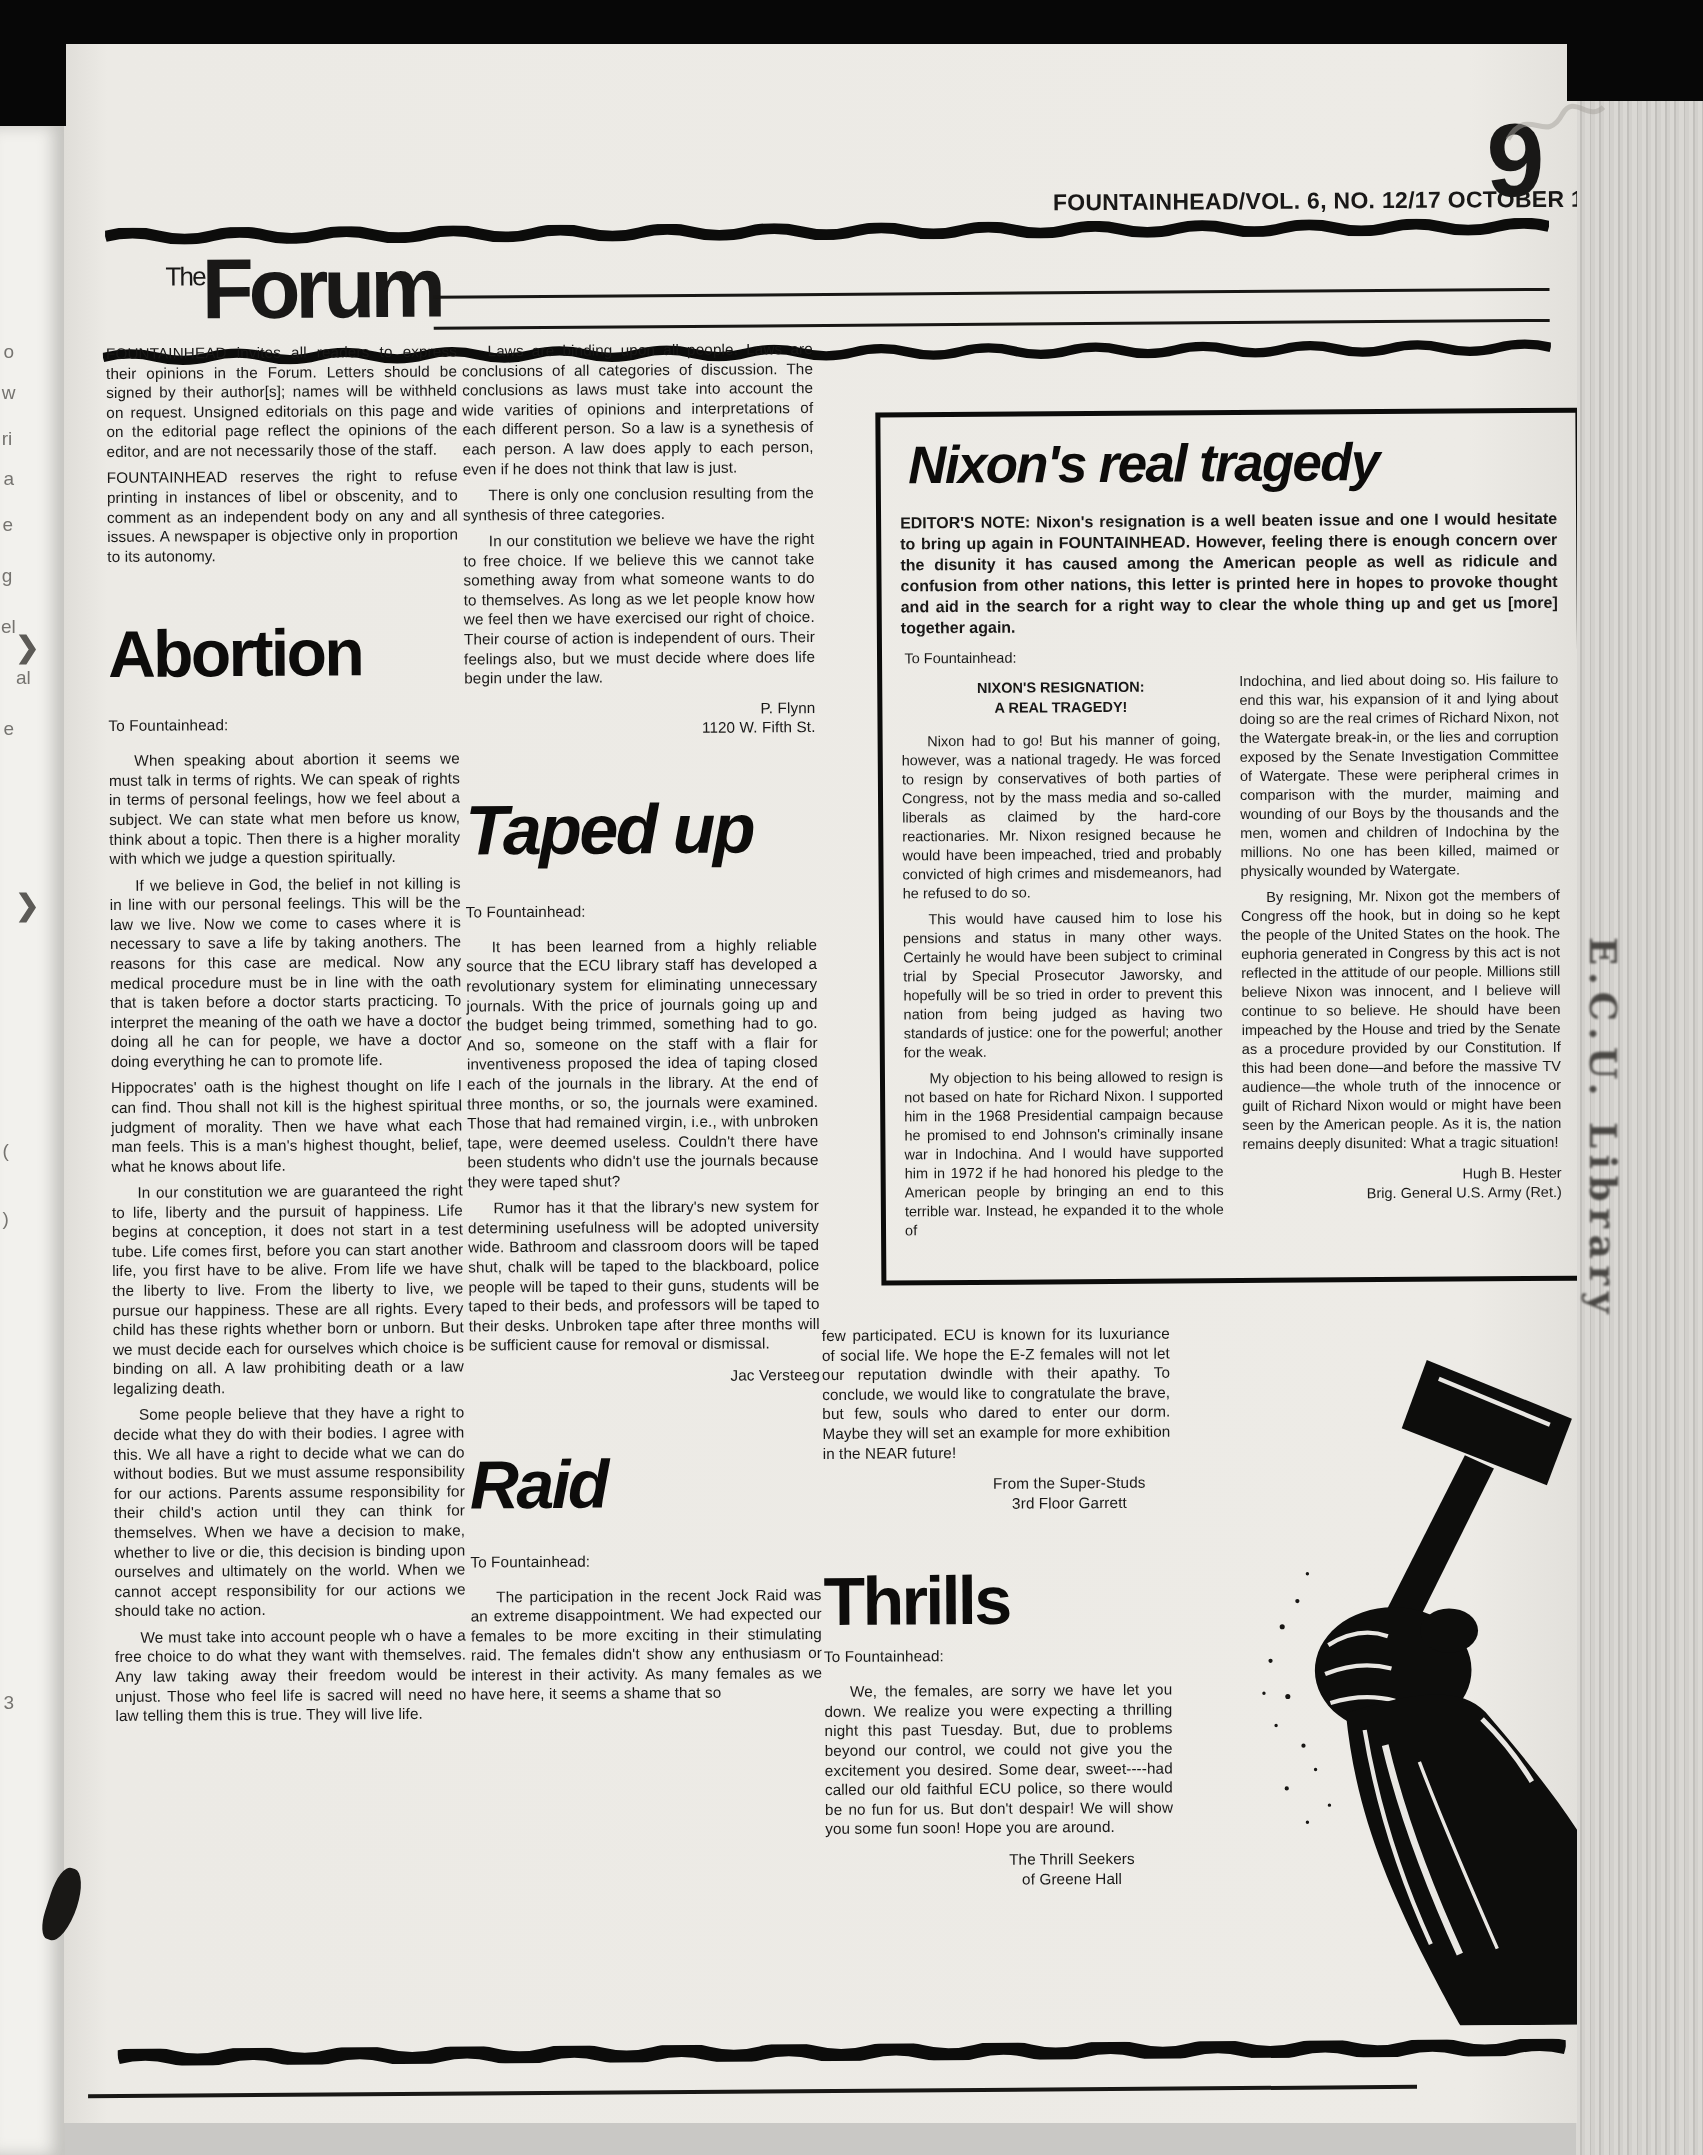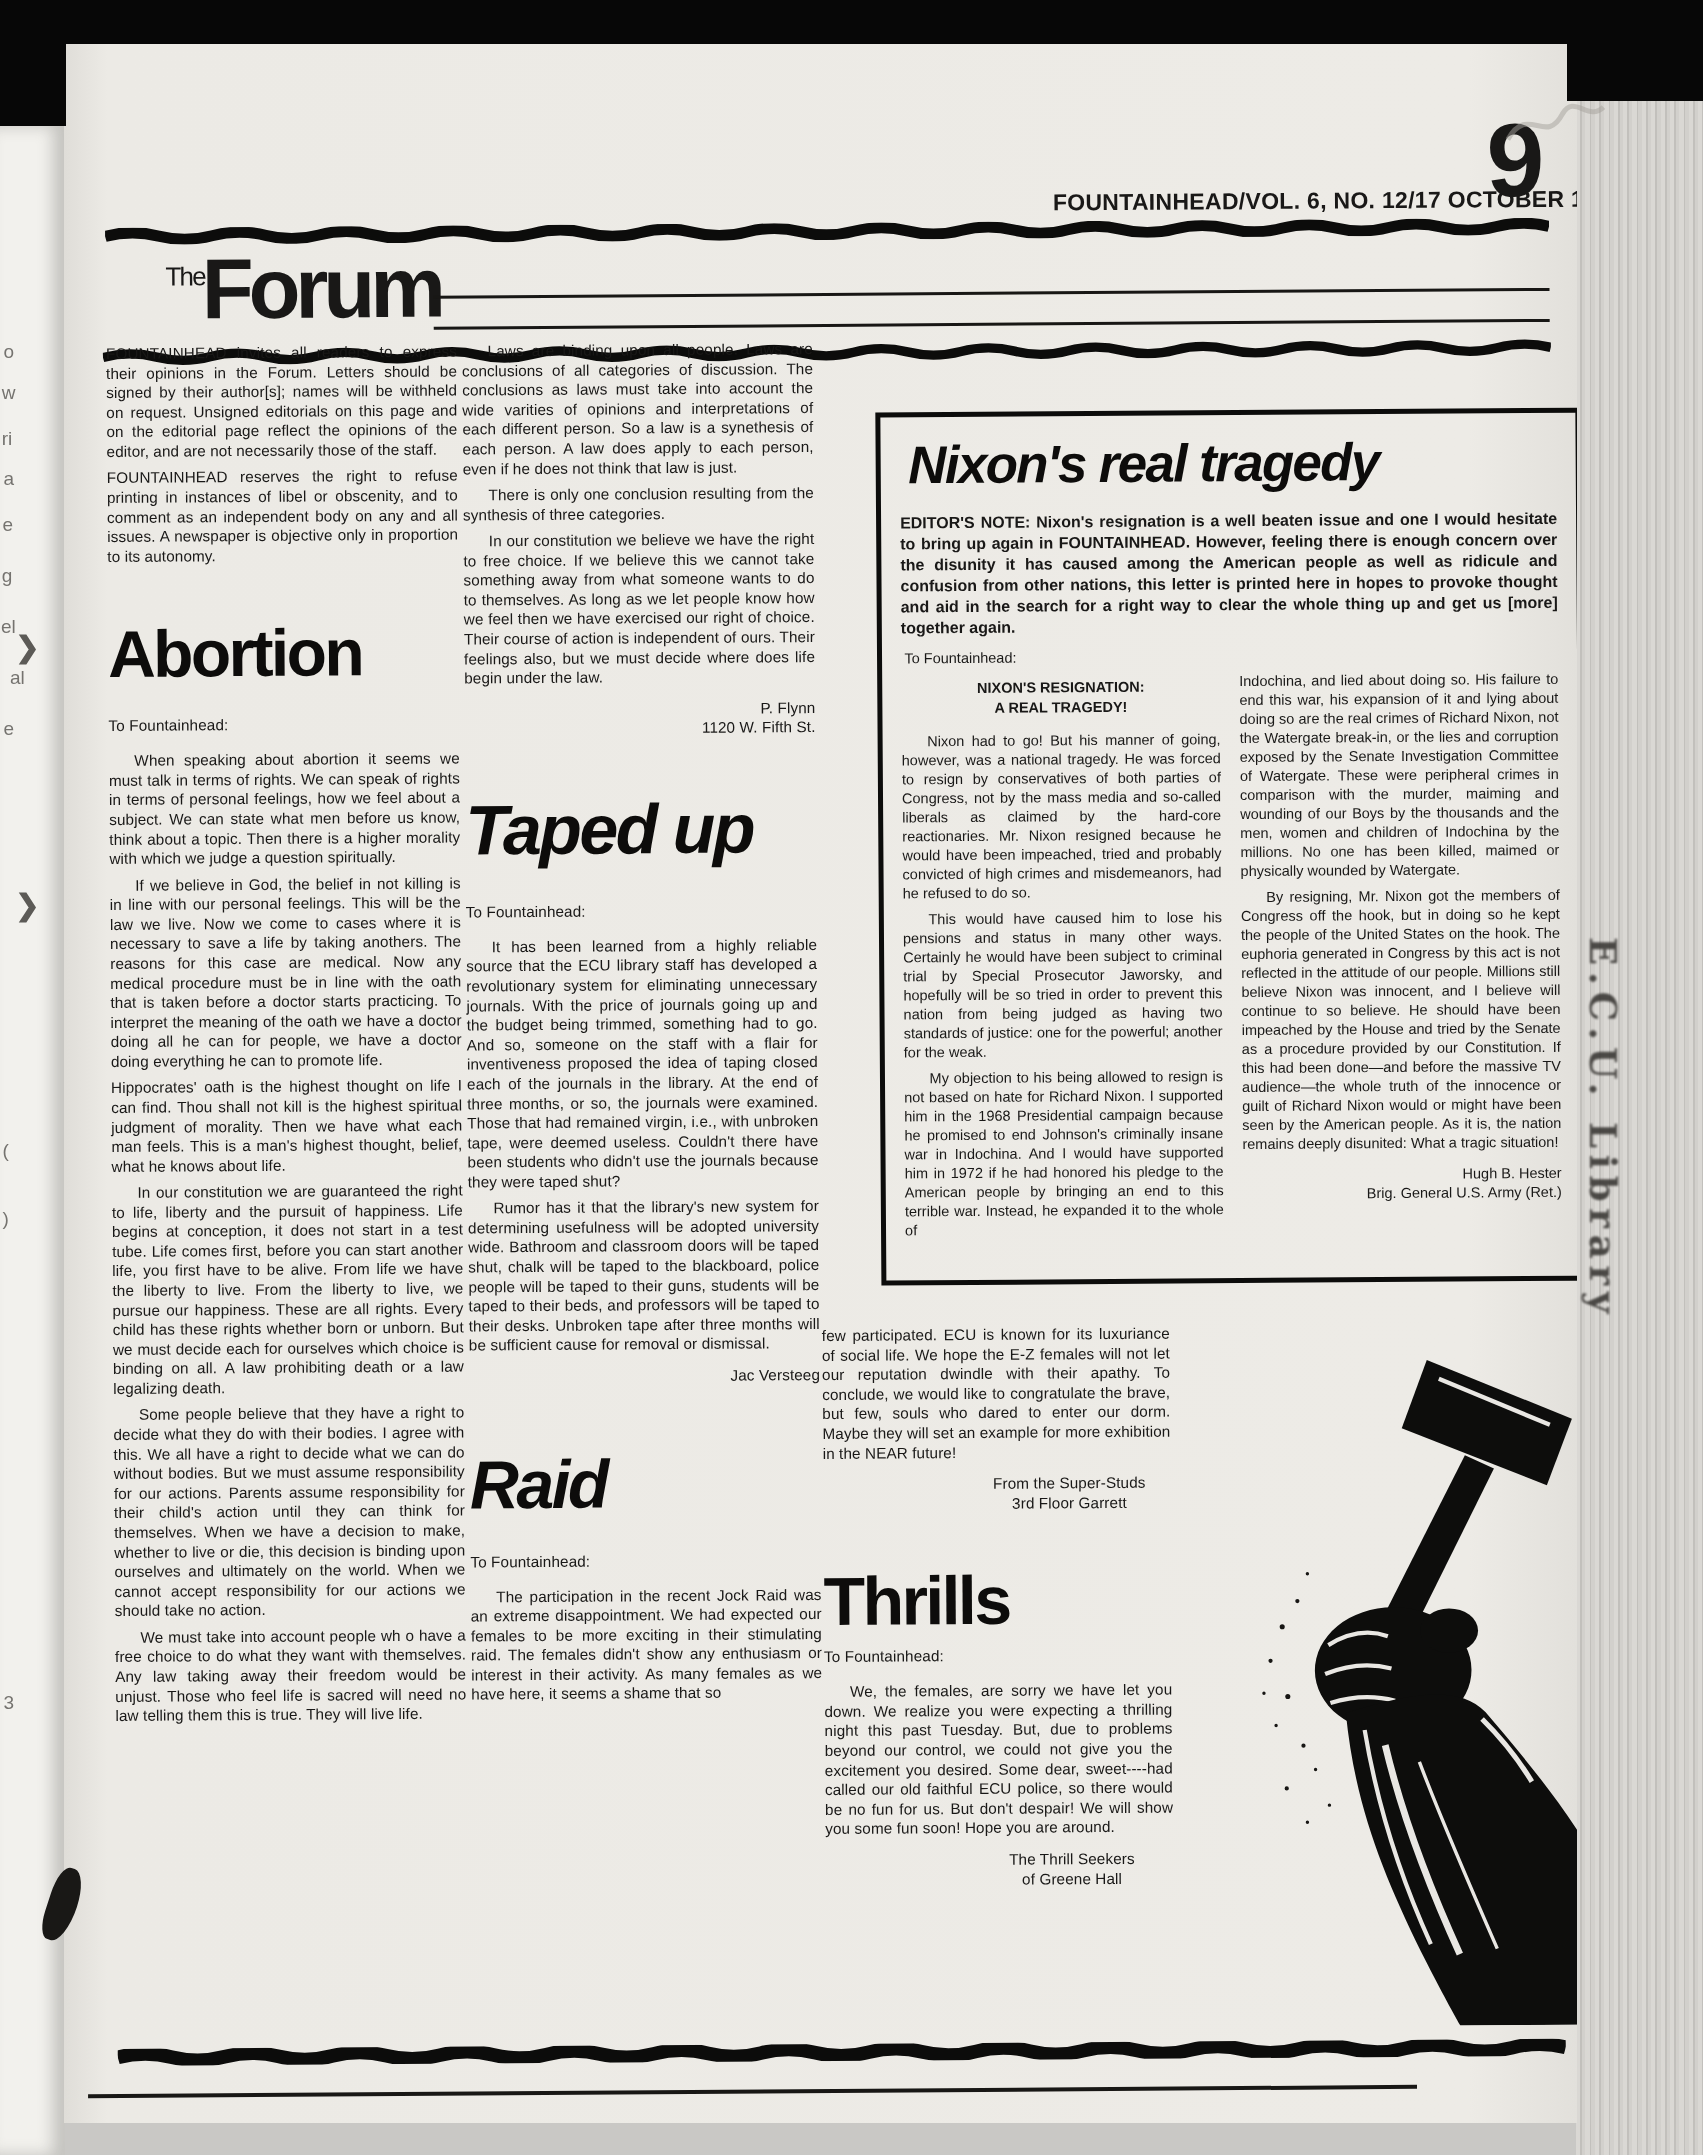--- a/index.html
+++ b/index.html
@@ -68,21 +68,21 @@
 
   <div id="page-stack"></div>
   <div id="spine">
     <span class="frag" style="left:3.4px;top:215px">o</span>
     <span class="frag" style="left:1.7px;top:256px">w</span>
     <span class="frag" style="left:1.7px;top:302px">ri</span>
     <span class="frag" style="left:3.4px;top:342px">a</span>
     <span class="frag" style="left:2.6px;top:388px">e</span>
     <span class="frag" style="left:1.7px;top:439px">g</span>
     <span class="frag" style="left:1px;top:490px">el</span>
-    <span class="frag" style="left:10px;top:541px">al</span>
+    <span class="frag" style="left:16px;top:541px">al</span>
     <span class="frag" style="left:3.4px;top:592px">e</span>
     <span class="frag chev" style="left:15.3px;top:504px">❯</span>
     <span class="frag chev" style="left:15.3px;top:762px">❯</span>
     <span class="frag" style="left:2.6px;top:1014px">(</span>
     <span class="frag" style="left:2.6px;top:1082px">)</span>
     <span class="frag" style="left:3.4px;top:1566px">3</span>
   </div>
   <div id="smudge"></div>
   <div id="side-stamp">E.C.U. Library</div>
 

